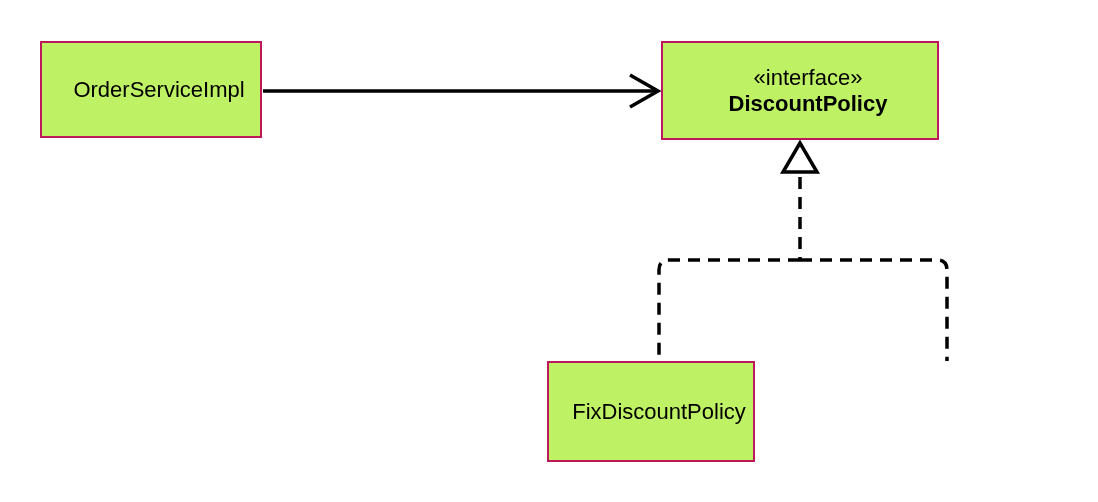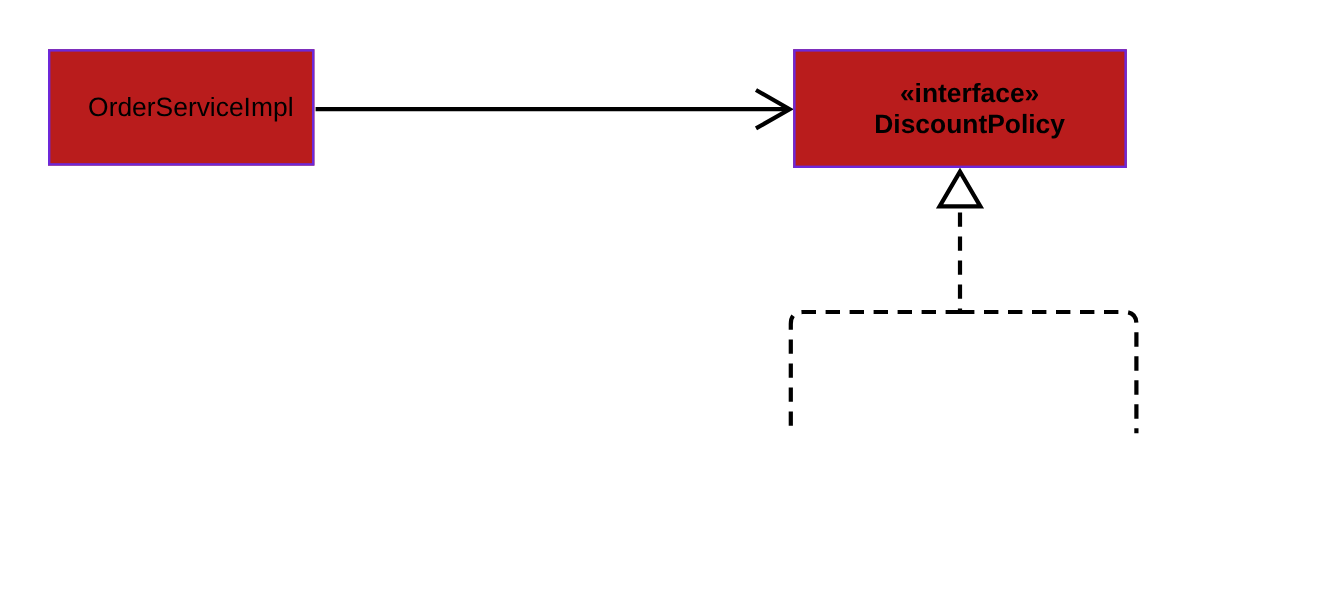--- a/index.html
+++ b/index.html
@@ -19,38 +19,38 @@
   #edges-svg {
     position: absolute;
     left: 0;
     top: 0;
     width: 1098px;
     height: 502px;
   }
   .node {
     position: absolute;
     box-sizing: border-box;
-    border: 2px solid #6d28d9;
-    background: #b91c1c;
+    border: 2px solid #be185d;
+    background: #bef264;
     display: flex;
     flex-direction: column;
     align-items: center;
     justify-content: center;
     text-align: center;
     font-size: 22px;
     line-height: 26px;
     color: #000000;
     white-space: nowrap;
     padding-left: 16px;
   }
   #node-order-service   { left: 40px;  top: 41px;  width: 222px; height: 97px; }
   #node-discount-policy { left: 661px; top: 41px;  width: 278px; height: 99px; }
   #node-fix-discount    { left: 547px; top: 361px; width: 208px; height: 101px; }
   #node-rate-discount   { left: 836px; top: 362px; width: 222px; height: 99px; }
-  .stereotype { font-weight: 700; }
+  .stereotype { font-weight: 400; }
   .iface-name { font-weight: 700; }
 </style>
 </head>
 <body>
 
 <div id="canvas">
 
   <svg id="edges-svg" viewBox="0 0 1098 502" xmlns="http://www.w3.org/2000/svg">
 
     <g>
@@ -69,15 +69,18 @@
 
   <div id="node-order-service" class="node">
     <span>OrderServiceImpl</span>
   </div>
 
   <div id="node-discount-policy" class="node">
     <span class="stereotype">«interface»</span>
     <span class="iface-name">DiscountPolicy</span>
   </div>
 
+  <div id="node-fix-discount" class="node">
+    <span>FixDiscountPolicy</span>
+  </div>
 
 
 </div>
 
 </body></html>

